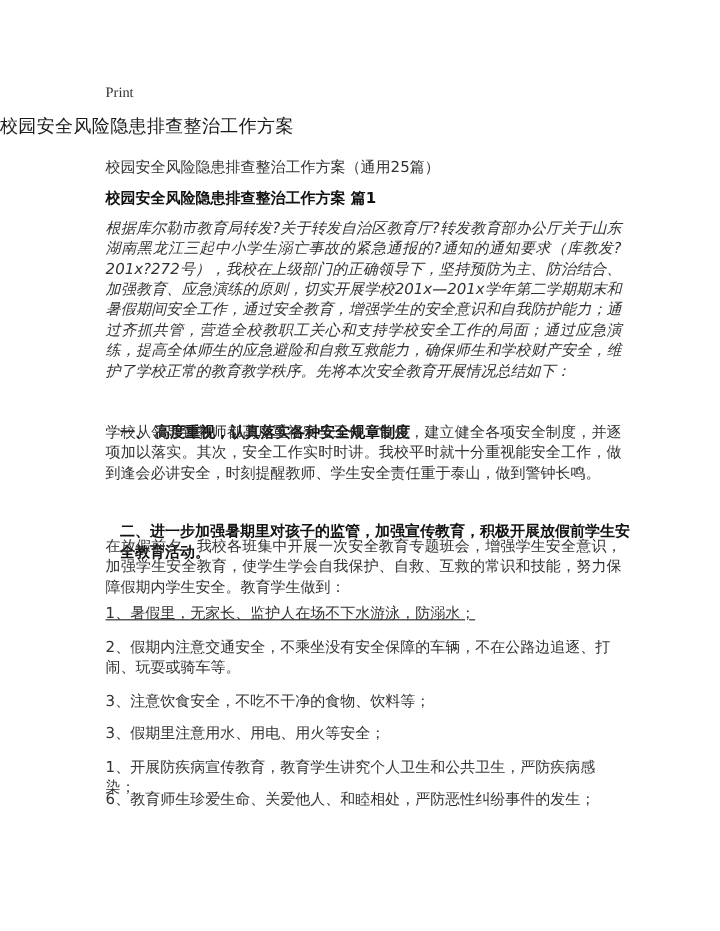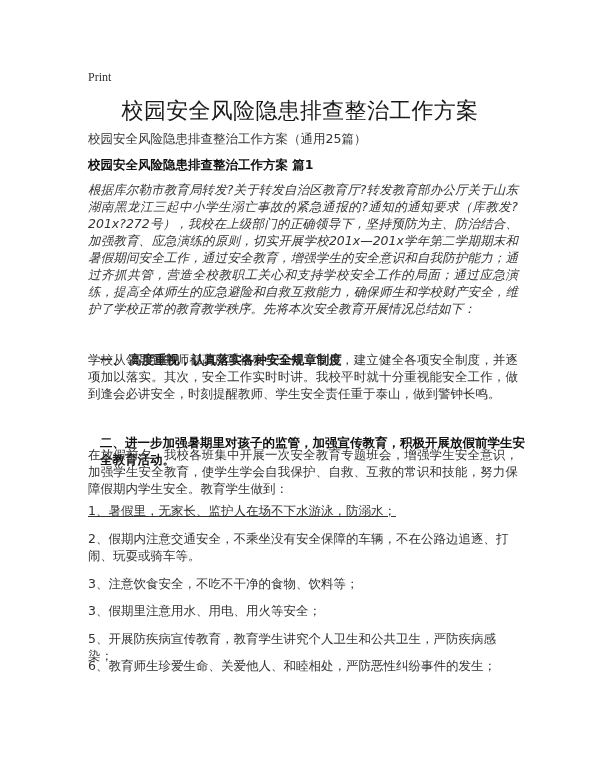--- a/index.html
+++ b/index.html
@@ -1,21 +1,21 @@
 <!DOCTYPE html>
 <html><head>
 <meta charset="utf-8">
 <style>
   html, body { margin: 0; padding: 0; background: #ffffff; }
   body { width: 600px; height: 776px; overflow: hidden; position: relative;
          font-family: "DejaVu Sans", "Liberation Sans", sans-serif; color: #222; }
   .print { position: absolute; left: 88px; top: 70px; font-family: "Liberation Serif", "DejaVu Serif", serif;
            font-size: 12px; color: #333; }
-  .title { position: absolute; left: 0; width: 600px; top: 96px; text-align: center;
-           font-size: 22px; color: #1a1a1a; letter-spacing: 0.3px; }
+  .title { position: absolute; left: 0; width: 600px; top: 96px; text-align: left;
+           font-size: 15px; color: #1a1a1a; letter-spacing: 0.3px; }
   .subtitle { position: absolute; left: 88px; top: 131px; font-size: 12.5px; color: #333; }
   .section-title { position: absolute; left: 88px; top: 157px; font-size: 12.5px; font-weight: bold; color: #111; }
   .para { position: absolute; left: 88px; width: 430px; font-size: 12.5px; line-height: 17px; color: #333;
           text-align: justify; text-justify: inter-character; }
   .heading { position: absolute; left: 100px; width: 430px; font-size: 12.5px; line-height: 17px;
              font-weight: bold; color: #111; margin-top: 28px; }
   .item { position: absolute; left: 88px; width: 430px; font-size: 12.5px; line-height: 17px; color: #333; }
 </style>
 </head>
 <body>
@@ -35,14 +35,14 @@
 <div class="para" style="top:351px;">学校从领导到教师都高度重视安全工作，首先，建立健全各项安全制度，并逐项加以落实。其次，安全工作实时时讲。我校平时就十分重视能安全工作，做到逢会必讲安全，时刻提醒教师、学生安全责任重于泰山，做到警钟长鸣。</div>
 
 <div class="heading" style="top:406px;">二、进一步加强暑期里对孩子的监管，加强宣传教育，积极开展放假前学生安全教育活动。</div>
 
 <div class="para" style="top:446px;">在放假前夕，我校各班集中开展一次安全教育专题班会，增强学生安全意识，加强学生安全教育，使学生学会自我保护、自救、互救的常识和技能，努力保障假期内学生安全。教育学生做到：</div>
 
 <div class="item" style="top:502px;text-decoration:underline;">1、暑假里，无家长、监护人在场不下水游泳，防溺水；</div>
 <div class="item" style="top:530px;">2、假期内注意交通安全，不乘坐没有安全保障的车辆，不在公路边追逐、打闹、玩耍或骑车等。</div>
 <div class="item" style="top:575px;">3、注意饮食安全，不吃不干净的食物、饮料等；</div>
 <div class="item" style="top:602px;">3、假期里注意用水、用电、用火等安全；</div>
-<div class="item" style="top:630px;">5、开展防疾病宣传教育，教育学生讲究个人卫生和公共卫生，严防疾病感染；</div>
+<div class="item" style="top:630px;">1、开展防疾病宣传教育，教育学生讲究个人卫生和公共卫生，严防疾病感染；</div>
 <div class="item" style="top:657px;">6、教育师生珍爱生命、关爱他人、和睦相处，严防恶性纠纷事件的发生；</div>
 
 </body></html>

